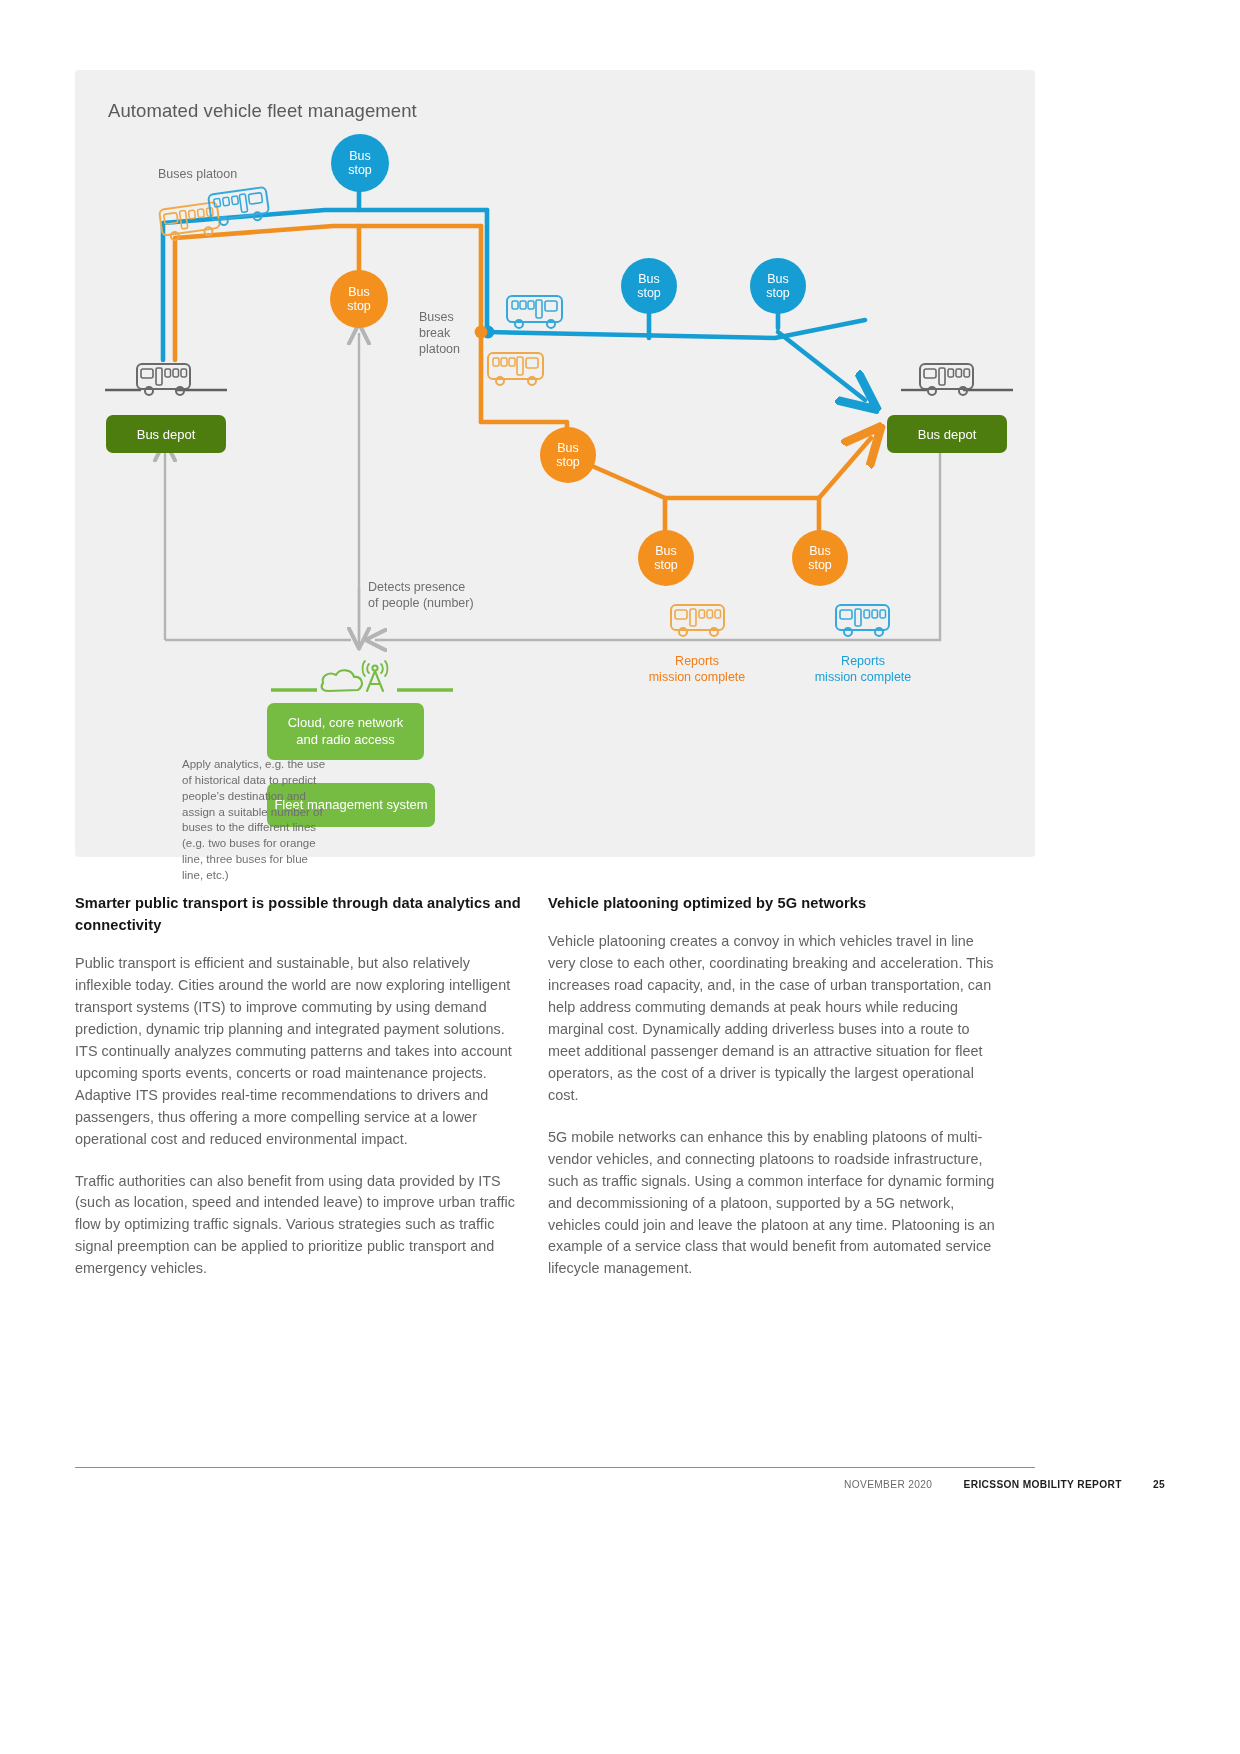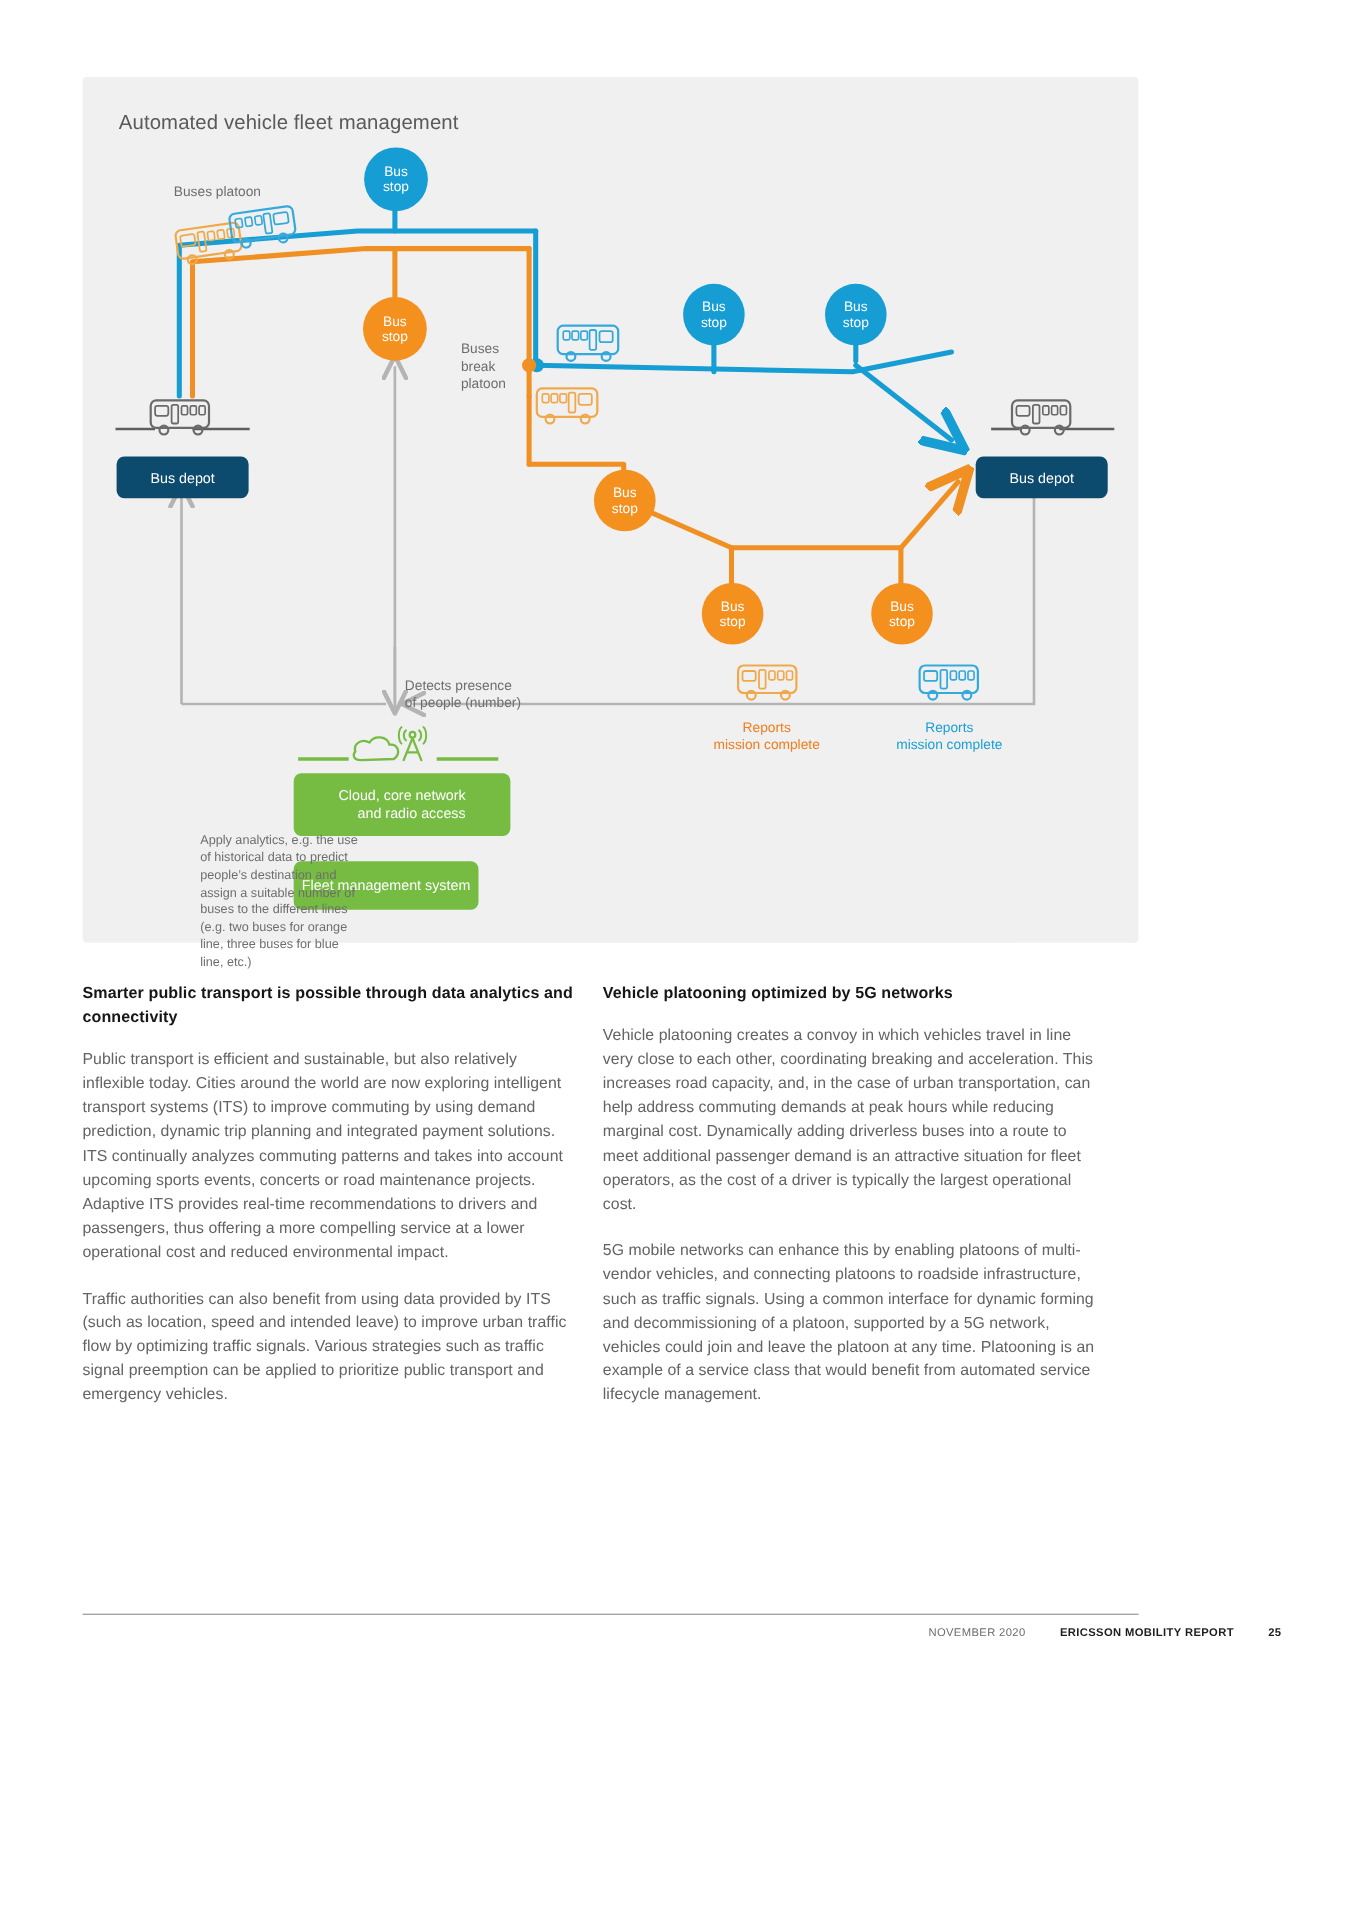--- a/index.html
+++ b/index.html
@@ -26,21 +26,21 @@
   .lbl-blue{color:#1a9fd4;font-size:12.5px;line-height:1.3;text-align:center;}
   .stop{
     position:absolute;border-radius:50%;
     display:flex;align-items:center;justify-content:center;
     color:#ffffff;font-size:12.5px;line-height:1.15;text-align:center;
     flex-direction:column;
   }
   .stop.blue{background:#159dd4;}
   .stop.orange{background:#f4901e;}
   .depot{
-    position:absolute;background:#0c4a6e;border-radius:7px;
+    position:absolute;background:#4d7c0f;border-radius:7px;
     display:flex;align-items:center;justify-content:center;
     color:#ffffff;font-size:13px;
   }
   .gbox{
     position:absolute;background:#76bc43;border-radius:7px;
     display:flex;align-items:center;justify-content:center;
     color:#ffffff;font-size:13px;line-height:1.3;text-align:center;
   }
   .analytics{
     position:absolute;left:107px;top:687px;width:150px;
@@ -231,21 +231,21 @@
       <path d="M322,620 L378,620"></path>
     </g>
   </svg>
 
   <div class="lbl" style="left:83px;top:96px;">Buses platoon</div>
 
   <div class="lbl" style="left:344px;top:239px;width:60px;white-space:pre-line;">Buses
 break
 platoon</div>
 
-  <div class="lbl" style="left:293px;top:509px;width:170px;white-space:pre-line;margin-top:36px;">Detects presence
+  <div class="lbl" style="left:293px;top:509px;width:170px;white-space:pre-line;">Detects presence
 of people (number)</div>
 
   <div class="lbl-orange" style="position:absolute;left:552px;top:583px;width:140px;white-space:pre-line;">Reports
 mission complete</div>
 
   <div class="lbl-blue" style="position:absolute;left:718px;top:583px;width:140px;white-space:pre-line;">Reports
 mission complete</div>
 
   <div class="stop blue" style="left:256px;top:64px;width:58px;height:58px;white-space:pre-line;">Bus
 stop</div>
@@ -264,21 +264,21 @@
 
   <div class="stop orange" style="left:563px;top:460px;width:56px;height:56px;white-space:pre-line;">Bus
 stop</div>
 
   <div class="stop orange" style="left:717px;top:460px;width:56px;height:56px;white-space:pre-line;">Bus
 stop</div>
 
   <div class="depot" style="left:31px;top:345px;width:120px;height:38px;">Bus depot</div>
   <div class="depot" style="left:812px;top:345px;width:120px;height:38px;">Bus depot</div>
 
-  <div class="gbox" style="left:192px;top:633px;width:197px;height:57px;white-space:pre-line;text-align:right;">Cloud, core network
+  <div class="gbox" style="left:192px;top:633px;width:157px;height:57px;white-space:pre-line;">Cloud, core network
 and radio access</div>
   <div class="gbox" style="left:192px;top:713px;width:168px;height:44px;">Fleet management system</div>
 
   <div class="analytics">Apply analytics, e.g. the use of historical data to predict people’s destination and assign a suitable number of buses to the different lines (e.g. two buses for orange line, three buses for blue line, etc.)</div>
 </div>
 
 <div id="cols">
   <div class="col left">
     <h2>Smarter public transport is possible through data analytics and connectivity</h2>
     <p>Public transport is efficient and sustainable, but also relatively inflexible today. Cities around the world are now exploring intelligent transport systems (ITS) to improve commuting by using demand prediction, dynamic trip planning and integrated payment solutions. ITS continually analyzes commuting patterns and takes into account upcoming sports events, concerts or road maintenance projects. Adaptive ITS provides real-time recommendations to drivers and passengers, thus offering a more compelling service at a lower operational cost and reduced environmental impact.</p>

